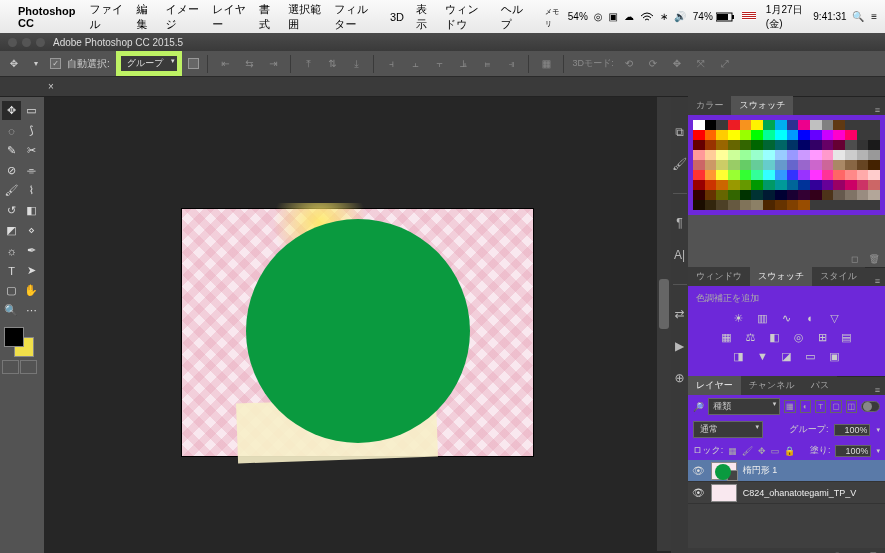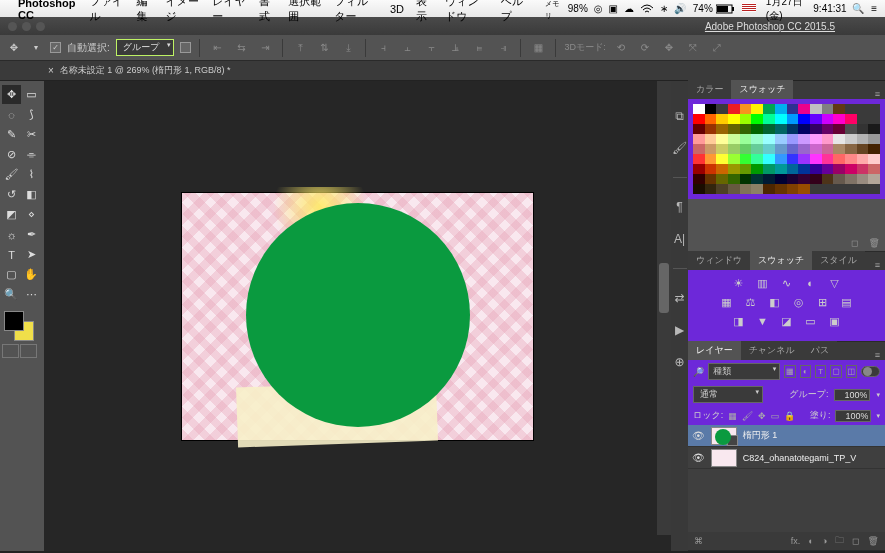--- a/index.html
+++ b/index.html
@@ -1,38 +1,38 @@
 <!DOCTYPE html>
 <html><head>
 <meta charset="utf-8">
 <style>
 * { margin: 0; padding: 0; box-sizing: border-box; font-family: "Hiragino Kaku Gothic Pro", "Meiryo", sans-serif; }
 body { width: 885px; height: 553px; background: #222; overflow: hidden; font-size: 10px; color: #ccc; }
 
-.mac-menubar { height: 17px; background: linear-gradient(#fafafa,#e8e8e8); display: flex; align-items: center; padding: 0 8px; color: #000; font-size: 11px; }
+.mac-menubar { height: 33px; background: linear-gradient(#fafafa,#e8e8e8); display: flex; align-items: center; padding: 0 8px; color: #000; font-size: 11px; }
 .mac-menubar .apple { font-size: 13px; margin-right: 10px; }
 .mac-menubar .app-name { font-weight: bold; margin-right: 12px; }
 .mac-menubar .menu-item { margin-right: 12px; }
 .mac-menubar .spacer { flex: 1; }
 .mac-menubar .status { margin-left: 6px; font-size: 10px; }
 .mac-menubar .status svg { vertical-align: middle; }
 .mac-menubar .batt { display:inline-flex; align-items:center; }
 .mac-menubar .flag { width:14px; height:9px; background:#223a7a; display:inline-block; position:relative; margin-right:4px;}
 .mac-menubar .flag::after{content:"";position:absolute;inset:0;background:repeating-linear-gradient(#fff 0 1px,#b22 1px 2px);}
 
 .title-bar { height: 18px; background: linear-gradient(#4a4a4a,#3a3a3a); display:flex; align-items:center; color:#ddd; font-size:10px; }
 .title-bar .traffic { display:flex; gap:5px; padding:0 8px;}
 .title-bar .tdot { width:9px; height:9px; border-radius:50%; }
 .title-bar .red{background:#555;} .title-bar .yel{background:#555;} .title-bar .grn{background:#555;}
-.title-bar .title { flex:1; text-align:right;text-decoration:underline; }
+.title-bar .title { flex:1; text-align:left; }
 
 .options-bar { height:26px; background:#535353; display:flex; align-items:center; padding:0 6px; gap:6px; border-bottom:1px solid #2a2a2a;}
 .options-bar .ico { width:16px; height:16px; display:flex; align-items:center; justify-content:center; color:#ccc;}
 .options-bar .chk { width:11px; height:11px; border:1px solid #999; background:#666; display:inline-flex; align-items:center; justify-content:center; font-size:8px;}
-.options-bar .sel { background:#3a3a3a; border:1px solid #bef264; padding:1px 14px 1px 6px; font-size:9px; position:relative; color:#ddd;}
+.options-bar .sel { background:#3a3a3a; border:5px solid #bef264; padding:1px 14px 1px 6px; font-size:9px; position:relative; color:#ddd;}
 .options-bar .sel::after{content:"▾"; position:absolute; right:3px; font-size:7px;}
 .options-bar .sep { width:1px; height:18px; background:#3a3a3a; margin:0 2px;}
 .options-bar .toolico { width:18px; height:18px; display:flex; align-items:center; justify-content:center; opacity:0.45;}
 .options-bar .disabled { opacity:0.45; }
 .options-bar .spacer{flex:1;}
 .options-bar .preset { background:#3a3a3a; border:1px solid #666; padding:2px 40px 2px 8px; font-size:10px; position:relative;}
 .options-bar .preset::after{content:"▾"; position:absolute; right:5px;}
 
 .doc-tab-bar { height:20px; background:#3a3a3a; display:flex; align-items:center; padding-left:48px; font-size:9px; color:#ccc; border-bottom:1px solid #222;}
 .doc-tab-bar .close{margin-right:6px; font-size:10px;}
@@ -126,21 +126,21 @@
   <span class="menu-item">レイヤー</span>
   <span class="menu-item">書式</span>
   <span class="menu-item">選択範囲</span>
   <span class="menu-item">フィルター</span>
   <span class="menu-item">3D</span>
   <span class="menu-item">表示</span>
   <span class="menu-item">ウィンドウ</span>
   <span class="menu-item">ヘルプ</span>
   <span class="spacer"></span>
   <span class="status"><span style="font-size:7px">メモリ</span></span>
-  <span class="status">98%</span>
+  <span class="status">54%</span>
   <span class="status">◎</span>
   <span class="status">▣</span>
   <span class="status">☁</span>
   <span class="status">
     <svg width="14" height="10">
         <path d="M1 4 Q7 -2 13 4 M3 6 Q7 2 11 6 M5 8 Q7 6 9 8" stroke="#000" fill="none" stroke-width="1"></path>
       </svg>
   </span>
   <span class="status">∗</span>
   <span class="status">🔊</span>
@@ -198,21 +198,20 @@
   <span class="toolico">⟲</span>
   <span class="toolico">⟳</span>
   <span class="toolico">✥</span>
   <span class="toolico">⤧</span>
   <span class="toolico">⤢</span>
   <span class="spacer"></span>
 </div>
 
 <div class="doc-tab-bar">
   <span class="close">×</span>
-  <span>名称未設定 1 @ 269% (楕円形 1, RGB/8) *</span>
 </div>
 
 <div class="workspace">
 
   <div class="toolbox">
     <div class="trow">
         <div class="tool sel">✥</div>
         <div class="tool">▭</div>
       </div>
     <div class="trow">
@@ -457,20 +456,21 @@
 
     <div class="panel adjust-panel">
       <div class="panel-tabs">
         <div class="tab">ウィンドウ</div>
         <div class="tab active">スウォッチ</div>
         <div class="tab">スタイル</div>
         <div class="spacer"></div>
         <div class="menuico">≡</div>
       </div>
       <div class="body">
+        <div class="hint">色調補正を追加</div>
         <div class="row">
           <span class="aico">☀</span>
           <span class="aico">▥</span>
           <span class="aico">∿</span>
           <span class="aico">◐</span>
           <span class="aico">▽</span>
         </div>
         <div class="row">
           <span class="aico">▦</span>
           <span class="aico">⚖</span>

